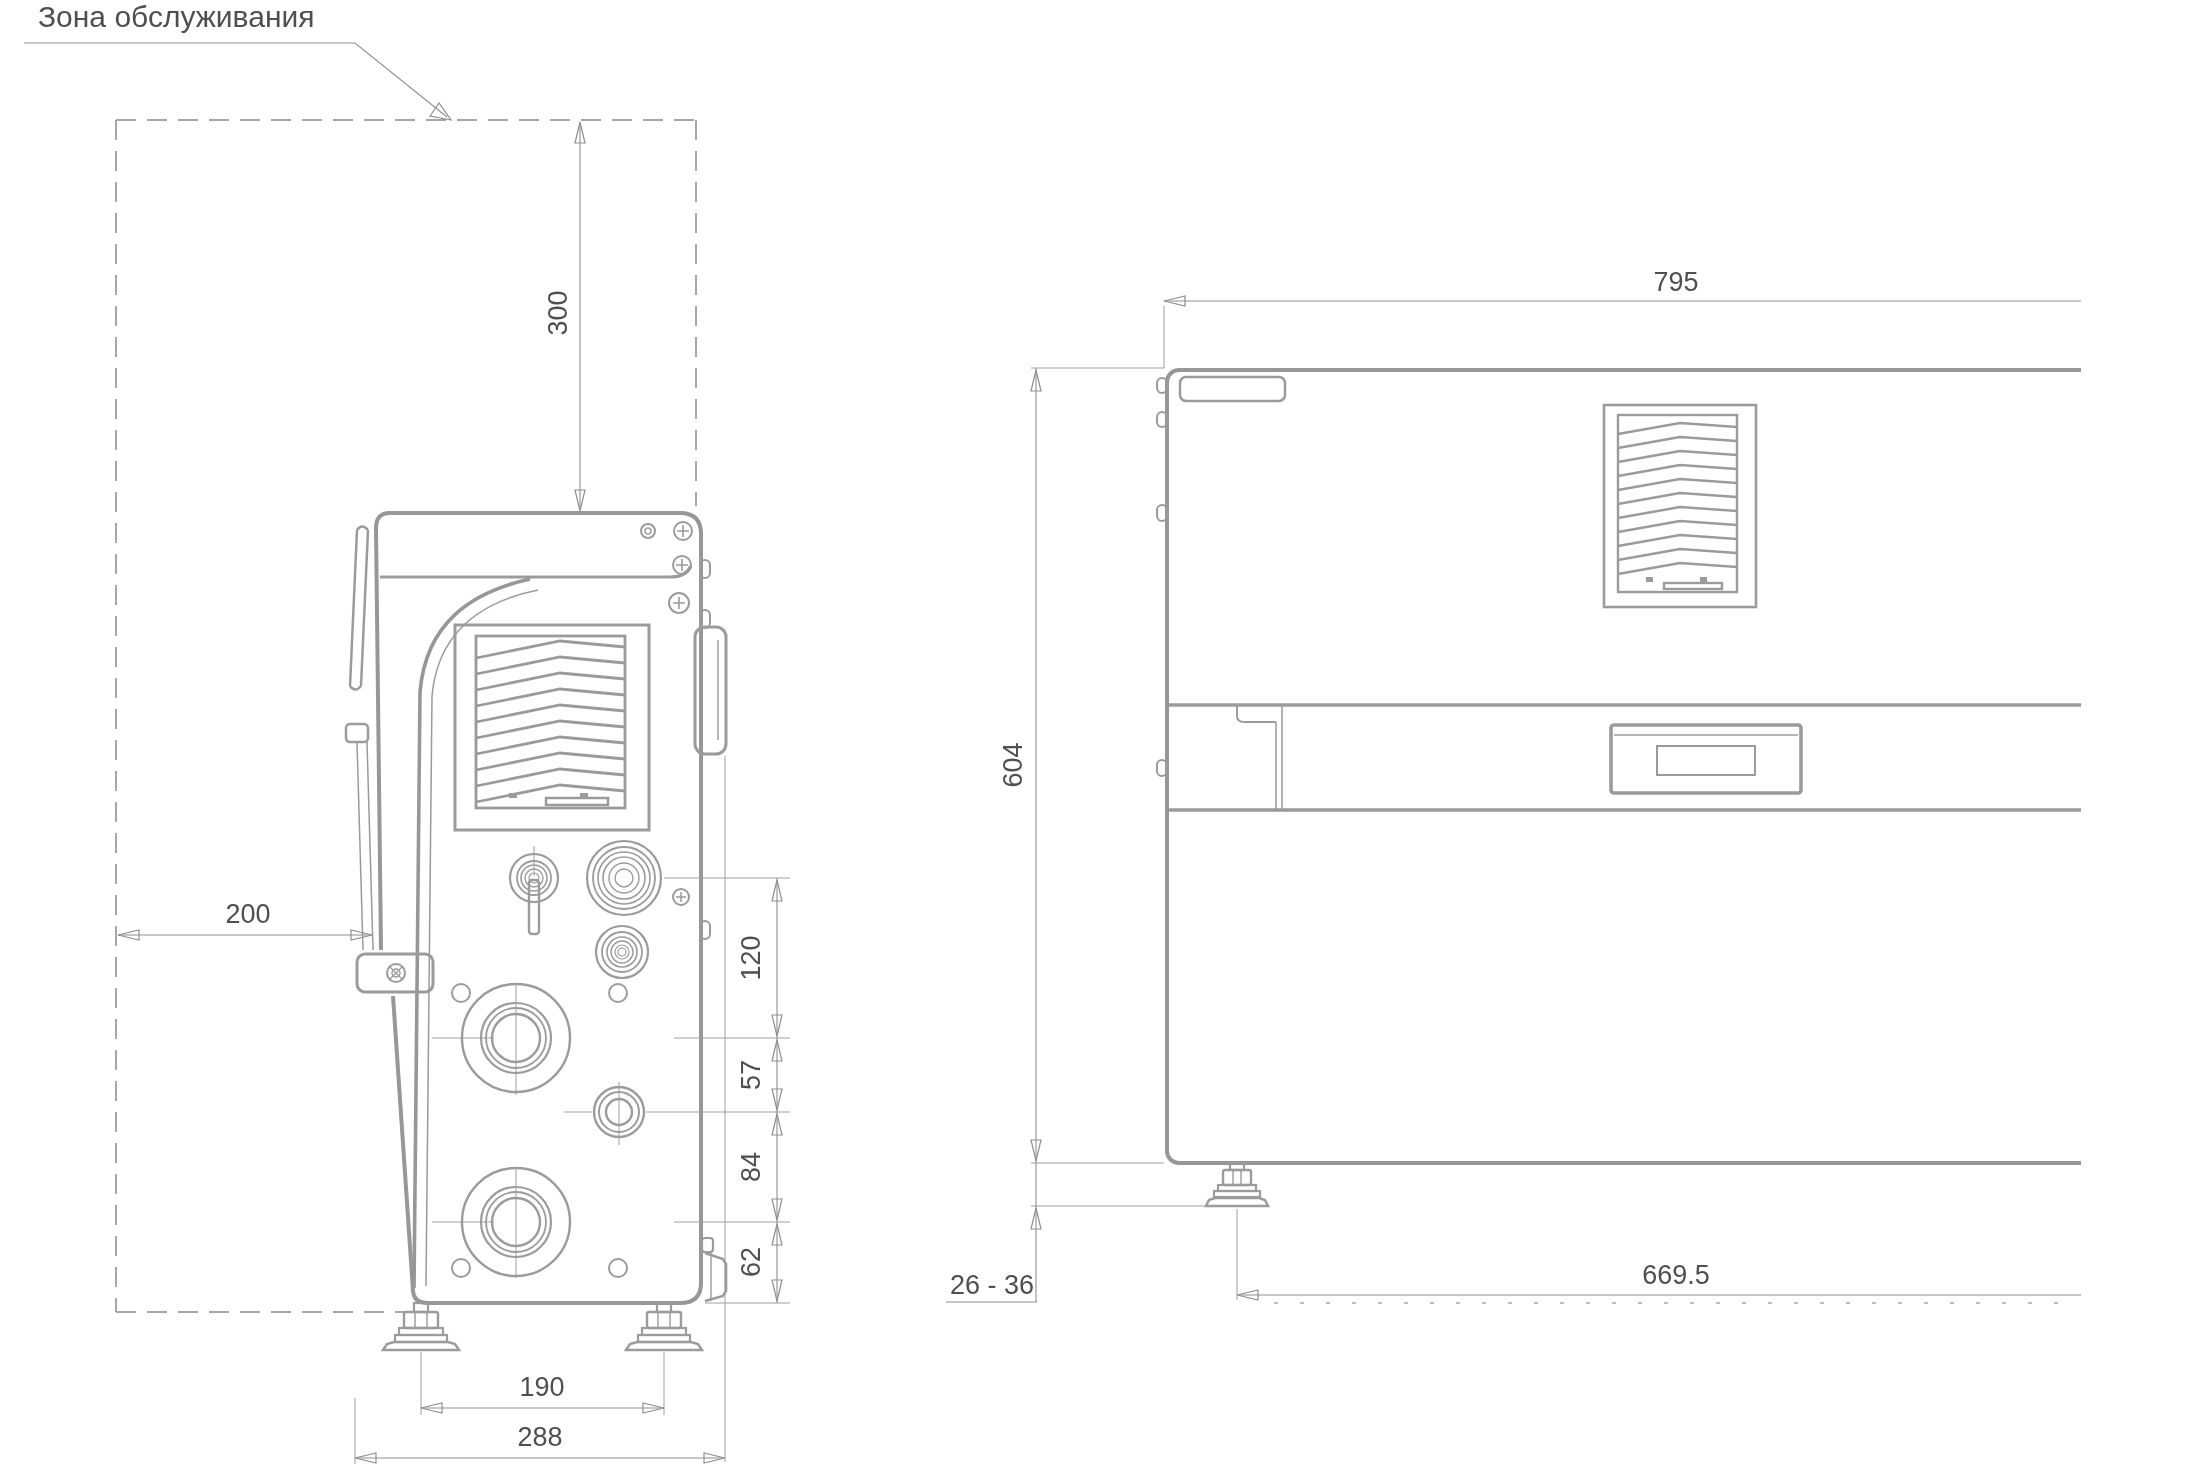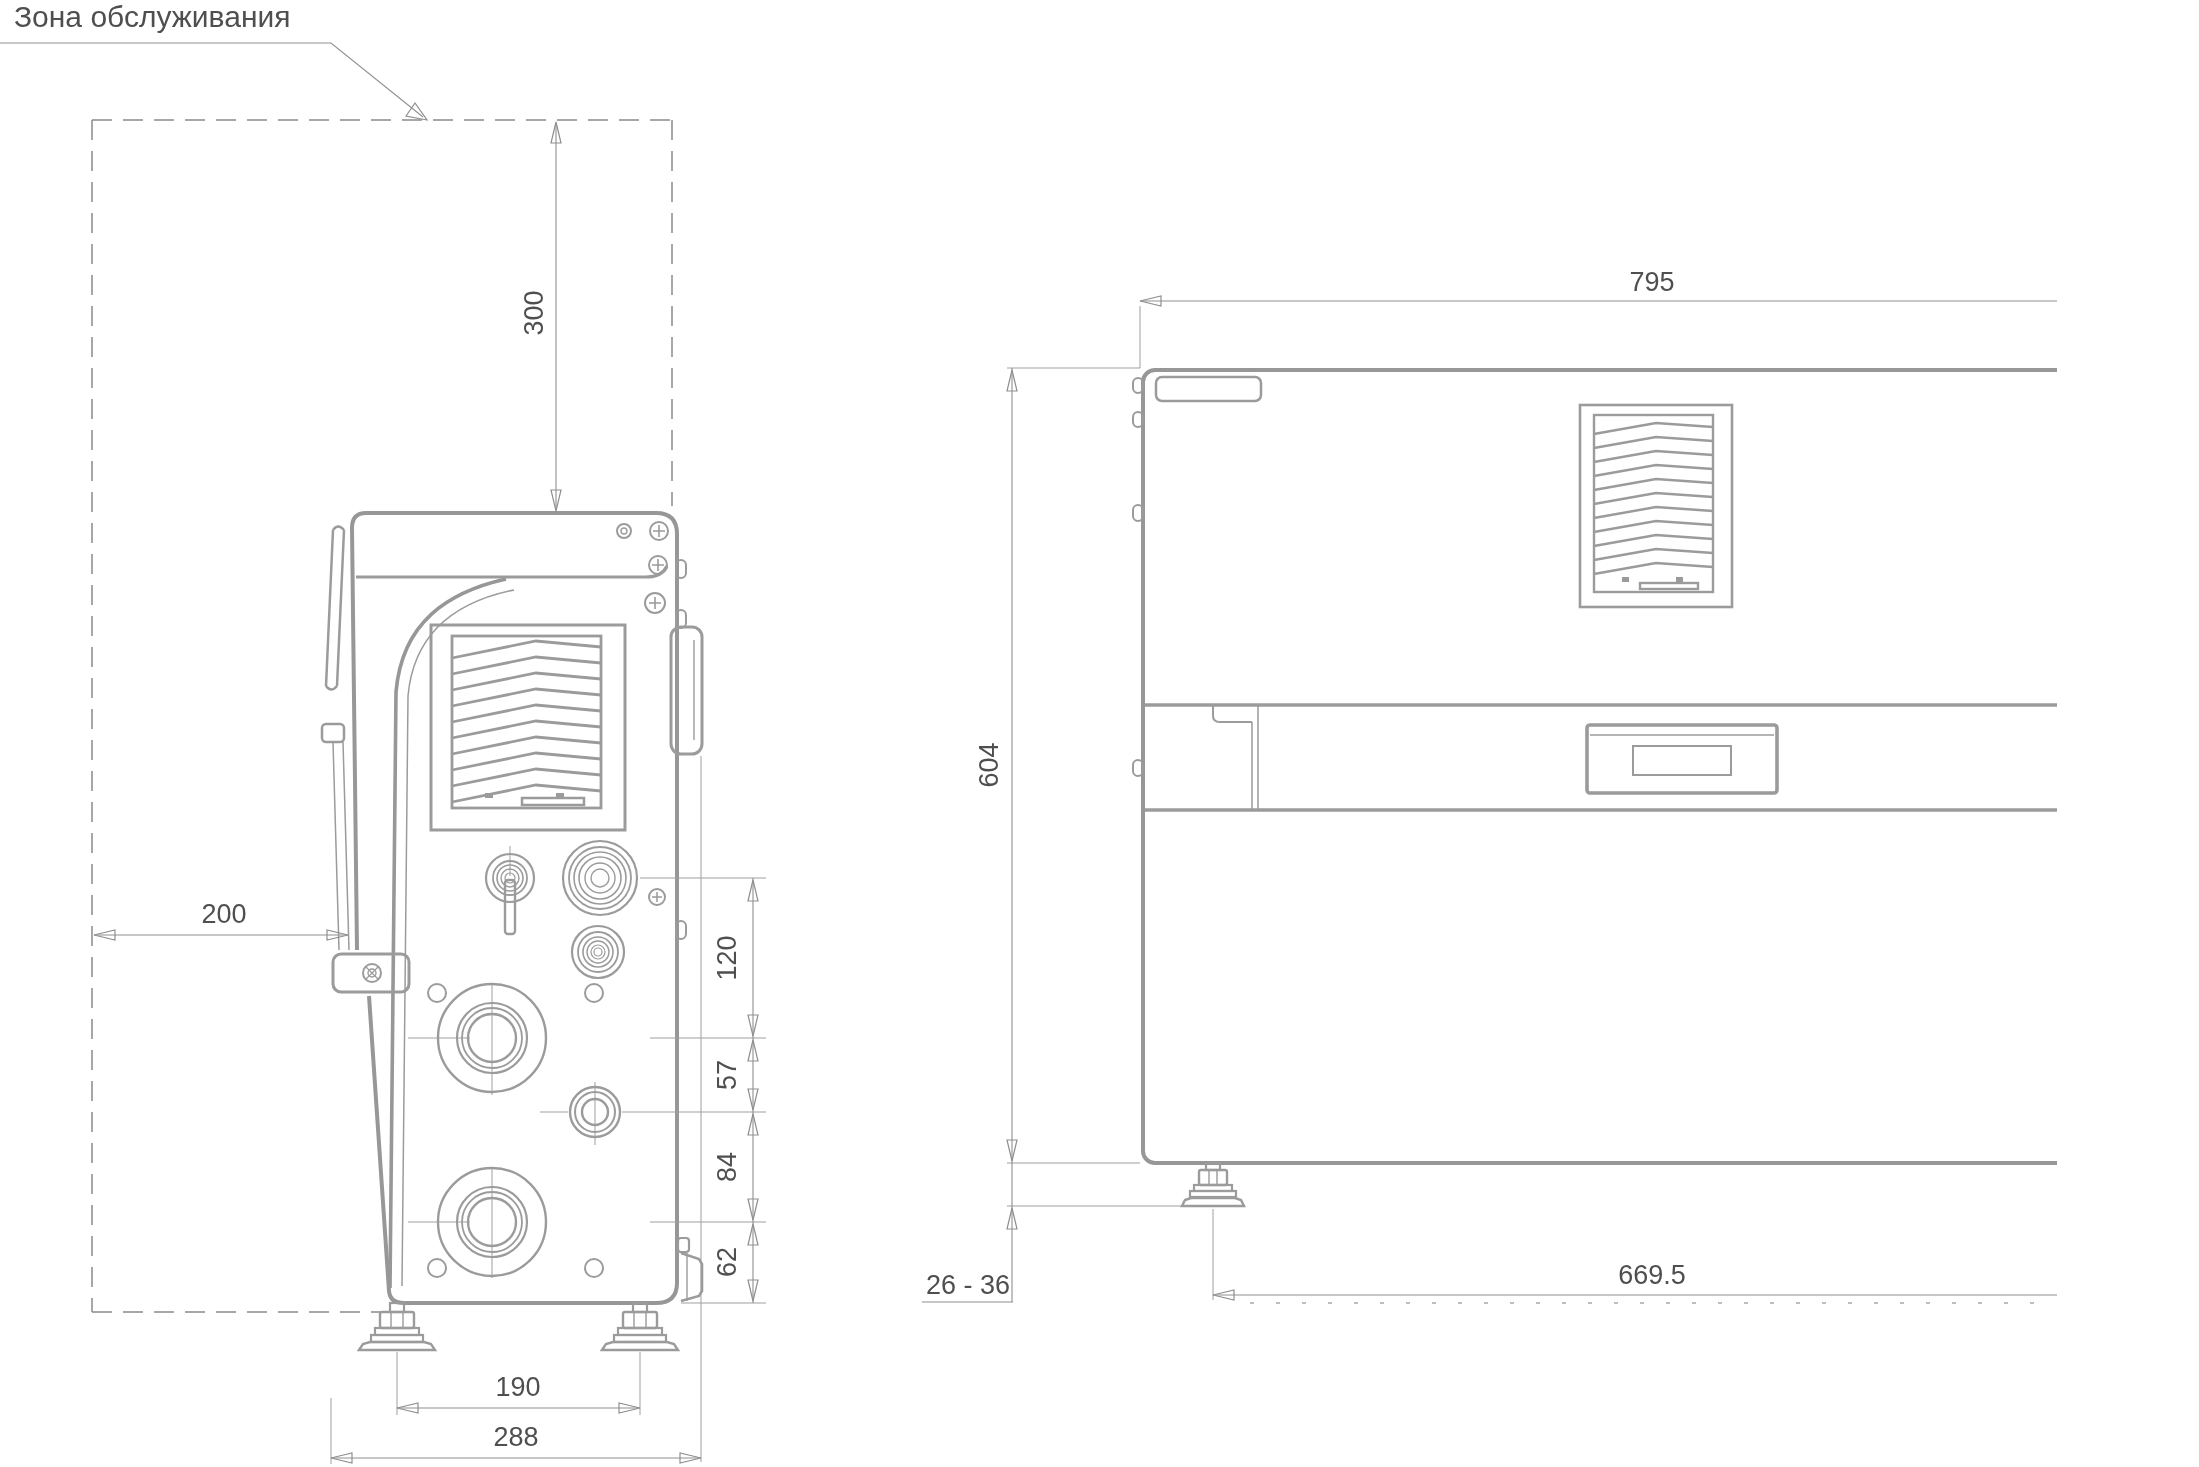--- a/index.html
+++ b/index.html
@@ -1,16 +1,16 @@
 <!DOCTYPE html>
 <html><head>
 <meta charset="utf-8">
 <style>
   html,body{margin:0;padding:0;background:#ffffff;}
-  .stage{width:2057px;height:1467px;position:relative;background:#fff;overflow:hidden;}
+  .stage{width:2057px;height:1467px;position:relative;background:#fff;overflow:hidden;margin-left:24px;}
   svg{display:block;}
   svg text{font-family:"Liberation Sans","DejaVu Sans",sans-serif;fill:#4f4f4f;}
   .dim-label{font-size:27px;}
   .title-label{font-size:30px;}
   .outline{stroke:#979797;fill:none;}
   .detail{stroke:#9b9b9b;fill:none;}
   .dim{stroke:#8f8f8f;fill:none;stroke-width:1.1;}
   .ext{stroke:#9f9f9f;fill:none;stroke-width:1;}
   .arrow{stroke:#8f8f8f;fill:none;stroke-width:1.2;}
   .dashed{stroke:#8a8a8a;fill:none;stroke-width:1.5;stroke-dasharray:20 11;}

